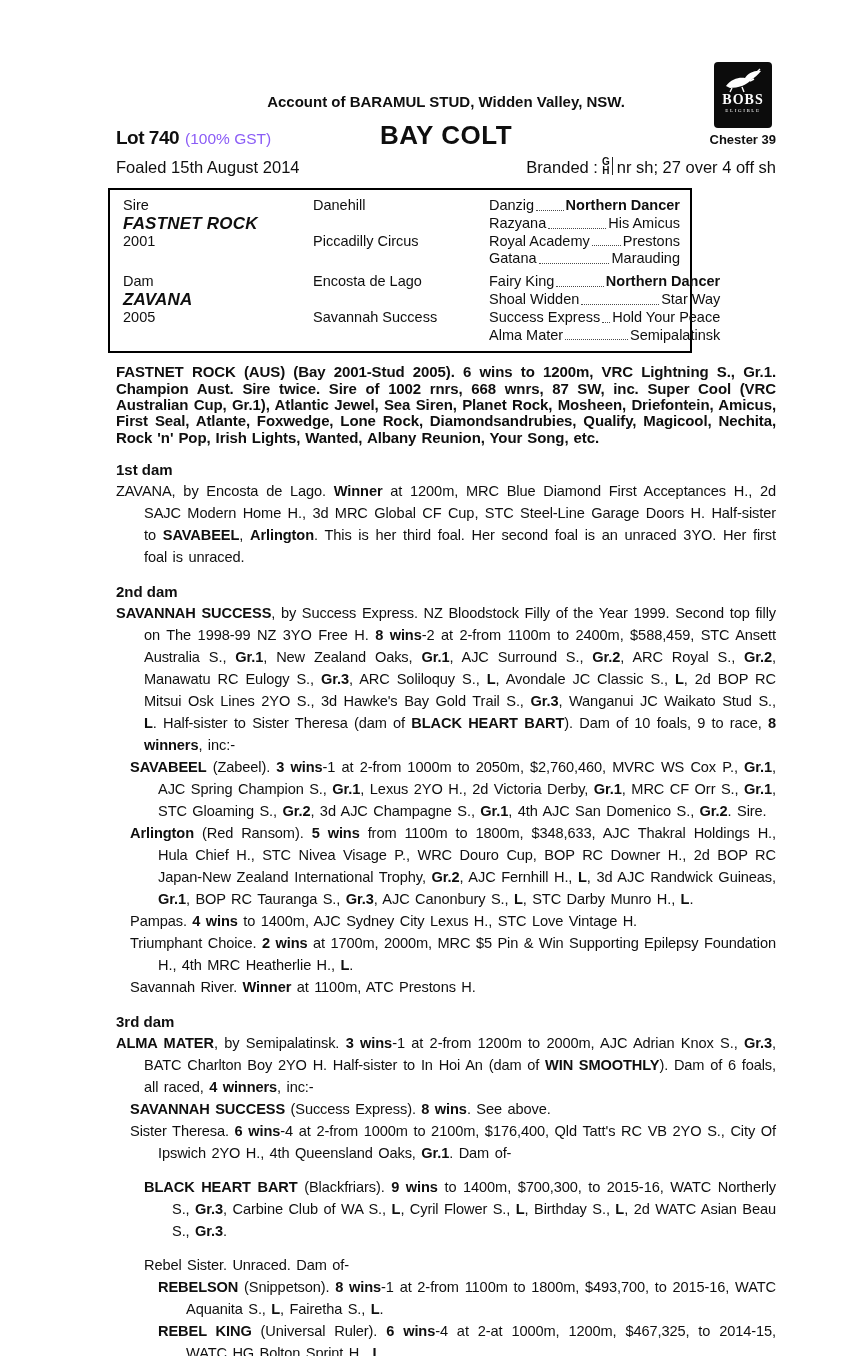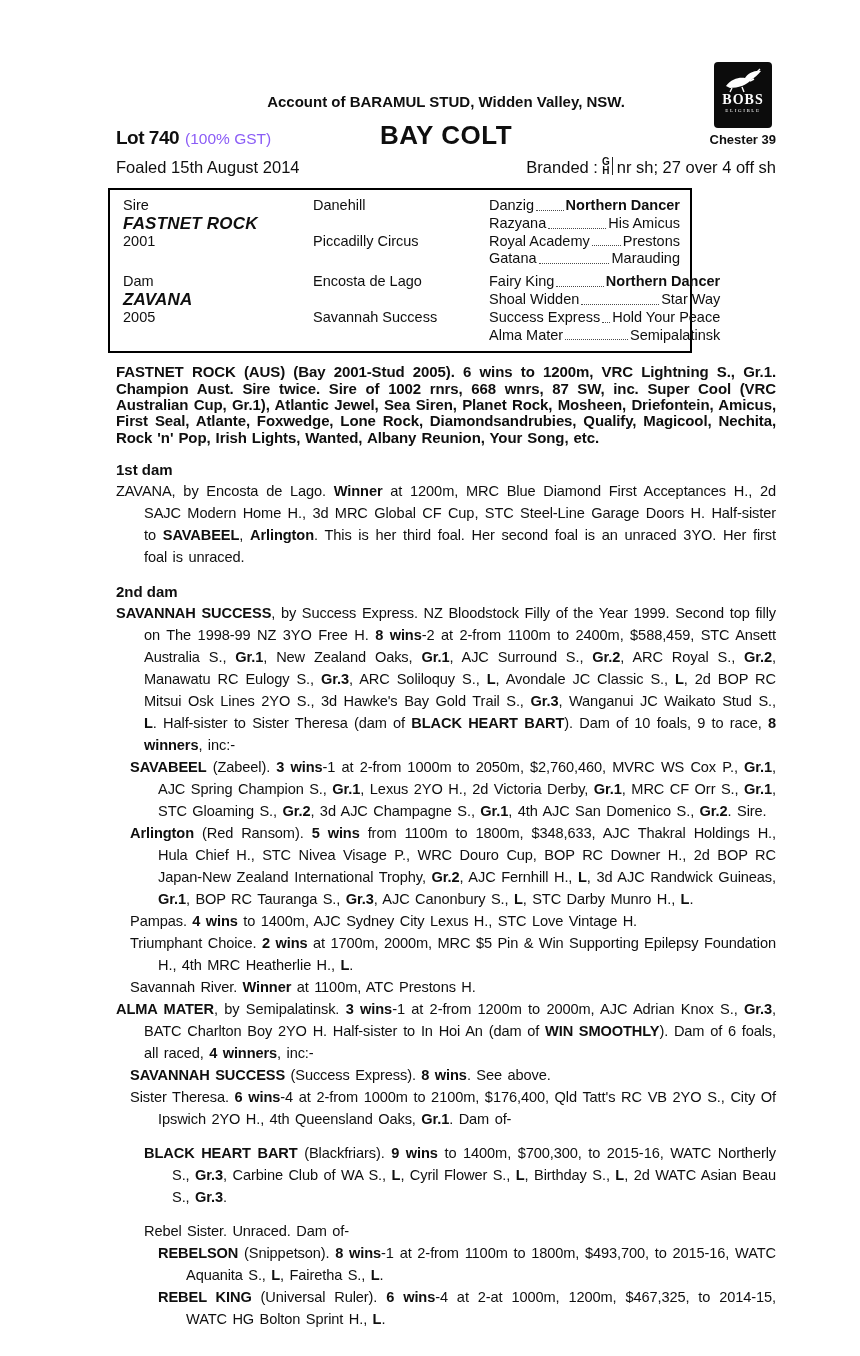--- a/index.html
+++ b/index.html
@@ -173,20 +173,21 @@
     <div id="dam-sections">
         <div class="dam-heading">1st dam</div>
         <div class="para ind0"><span>ZAVANA, by Encosta de Lago. </span><span class="b">Winner</span><span> at 1200m, MRC Blue Diamond First Acceptances H., 2d SAJC Modern Home H., 3d MRC Global CF Cup, STC Steel-Line Garage Doors H. Half-sister to </span><span class="b">SAVABEEL</span><span>, </span><span class="b">Arlington</span><span>. This is her third foal. Her second foal is an unraced 3YO. Her first foal is unraced.</span></div>
         <div class="dam-heading">2nd dam</div>
         <div class="para ind0"><span class="b">SAVANNAH SUCCESS</span><span>, by Success Express. NZ Bloodstock Filly of the Year 1999. Second top filly on The 1998-99 NZ 3YO Free H. </span><span class="b">8 wins</span><span>-2 at 2-from 1100m to 2400m, $588,459, STC Ansett Australia S., </span><span class="b">Gr.1</span><span>, New Zealand Oaks, </span><span class="b">Gr.1</span><span>, AJC Surround S., </span><span class="b">Gr.2</span><span>, ARC Royal S., </span><span class="b">Gr.2</span><span>, Manawatu RC Eulogy S., </span><span class="b">Gr.3</span><span>, ARC Soliloquy S., </span><span class="b">L</span><span>, Avondale JC Classic S., </span><span class="b">L</span><span>, 2d BOP RC Mitsui Osk Lines 2YO S., 3d Hawke's Bay Gold Trail S., </span><span class="b">Gr.3</span><span>, Wanganui JC Waikato Stud S., </span><span class="b">L</span><span>. Half-sister to Sister Theresa (dam of </span><span class="b">BLACK HEART BART</span><span>). Dam of 10 foals, 9 to race, </span><span class="b">8 winners</span><span>, inc:-</span></div>
         <div class="para ind1"><span class="b">SAVABEEL</span><span> (Zabeel). </span><span class="b">3 wins</span><span>-1 at 2-from 1000m to 2050m, $2,760,460, MVRC WS Cox P., </span><span class="b">Gr.1</span><span>, AJC Spring Champion S., </span><span class="b">Gr.1</span><span>, Lexus 2YO H., 2d Victoria Derby, </span><span class="b">Gr.1</span><span>, MRC CF Orr S., </span><span class="b">Gr.1</span><span>, STC Gloaming S., </span><span class="b">Gr.2</span><span>, 3d AJC Champagne S., </span><span class="b">Gr.1</span><span>, 4th AJC San Domenico S., </span><span class="b">Gr.2</span><span>. Sire.</span></div>
         <div class="para ind1"><span class="b">Arlington</span><span> (Red Ransom). </span><span class="b">5 wins</span><span> from 1100m to 1800m, $348,633, AJC Thakral Holdings H., Hula Chief H., STC Nivea Visage P., WRC Douro Cup, BOP RC Downer H., 2d BOP RC Japan-New Zealand International Trophy, </span><span class="b">Gr.2</span><span>, AJC Fernhill H., </span><span class="b">L</span><span>, 3d AJC Randwick Guineas, </span><span class="b">Gr.1</span><span>, BOP RC Tauranga S., </span><span class="b">Gr.3</span><span>, AJC Canonbury S., </span><span class="b">L</span><span>, STC Darby Munro H., </span><span class="b">L</span><span>.</span></div>
         <div class="para ind1"><span>Pampas. </span><span class="b">4 wins</span><span> to 1400m, AJC Sydney City Lexus H., STC Love Vintage H.</span></div>
         <div class="para ind1"><span>Triumphant Choice. </span><span class="b">2 wins</span><span> at 1700m, 2000m, MRC $5 Pin &amp; Win Supporting Epilepsy Foundation H., 4th MRC Heatherlie H., </span><span class="b">L</span><span>.</span></div>
         <div class="para ind1"><span>Savannah River. </span><span class="b">Winner</span><span> at 1100m, ATC Prestons H.</span></div>
+        <div class="dam-heading">3rd dam</div>
         <div class="para ind0"><span class="b">ALMA MATER</span><span>, by Semipalatinsk. </span><span class="b">3 wins</span><span>-1 at 2-from 1200m to 2000m, AJC Adrian Knox S., </span><span class="b">Gr.3</span><span>, BATC Charlton Boy 2YO H. Half-sister to In Hoi An (dam of </span><span class="b">WIN SMOOTHLY</span><span>). Dam of 6 foals, all raced, </span><span class="b">4 winners</span><span>, inc:-</span></div>
         <div class="para ind1"><span class="b">SAVANNAH SUCCESS</span><span> (Success Express). </span><span class="b">8 wins</span><span>. See above.</span></div>
         <div class="para ind1"><span>Sister Theresa. </span><span class="b">6 wins</span><span>-4 at 2-from 1000m to 2100m, $176,400, Qld Tatt's RC VB 2YO S., City Of Ipswich 2YO H., 4th Queensland Oaks, </span><span class="b">Gr.1</span><span>. Dam of-</span></div>
         <div class="para ind2"><span class="b">BLACK HEART BART</span><span> (Blackfriars). </span><span class="b">9 wins</span><span> to 1400m, $700,300, to 2015-16, WATC Northerly S., </span><span class="b">Gr.3</span><span>, Carbine Club of WA S., </span><span class="b">L</span><span>, Cyril Flower S., </span><span class="b">L</span><span>, Birthday S., </span><span class="b">L</span><span>, 2d WATC Asian Beau S., </span><span class="b">Gr.3</span><span>.</span></div>
         <div class="para ind2"><span>Rebel Sister. Unraced. Dam of-</span></div>
         <div class="para ind3"><span class="b">REBELSON</span><span> (Snippetson). </span><span class="b">8 wins</span><span>-1 at 2-from 1100m to 1800m, $493,700, to 2015-16, WATC Aquanita S., </span><span class="b">L</span><span>, Fairetha S., </span><span class="b">L</span><span>.</span></div>
         <div class="para ind3"><span class="b">REBEL KING</span><span> (Universal Ruler). </span><span class="b">6 wins</span><span>-4 at 2-at 1000m, 1200m, $467,325, to 2014-15, WATC HG Bolton Sprint H., </span><span class="b">L</span><span>.</span></div>
       </div>
 
   </div>

